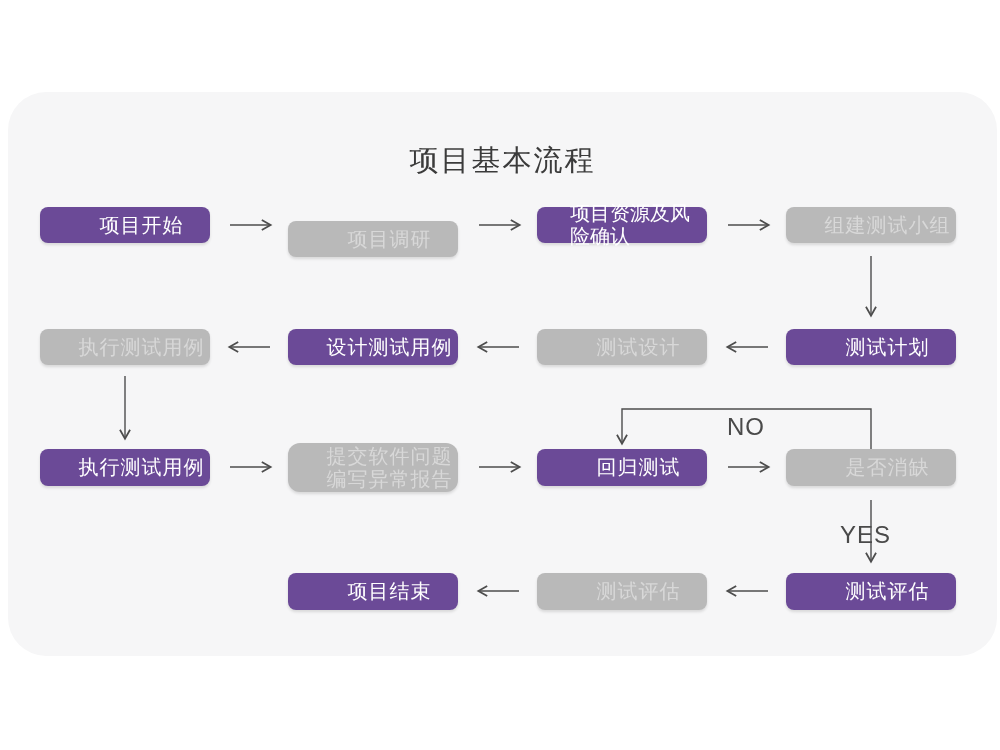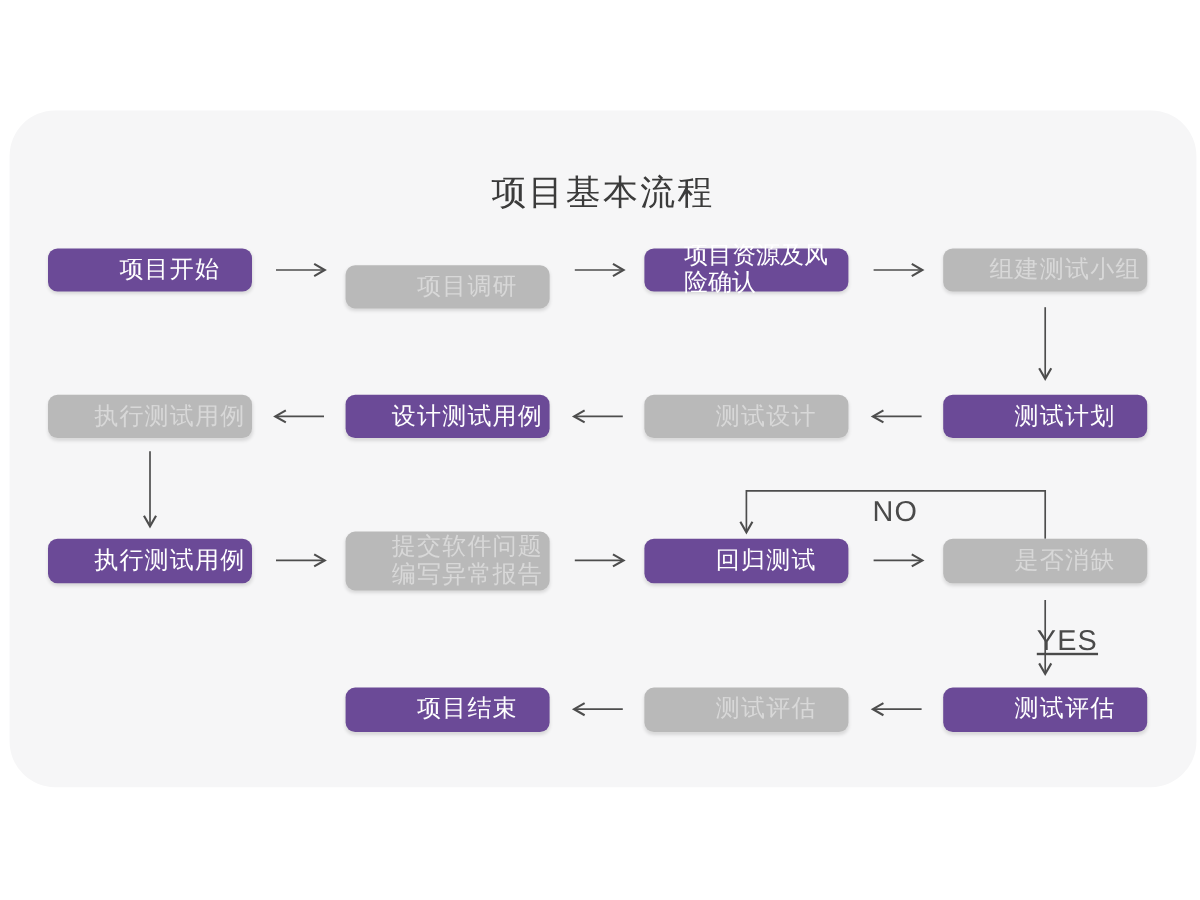--- a/index.html
+++ b/index.html
@@ -7,27 +7,27 @@
     --gray:#b9b9b9; --gray-text:#d8d8d8; --arrow:#4d4d4d; --title-text:#3b3b3b; --label-text:#4a4a4a;
   }
   *{margin:0;padding:0;box-sizing:border-box;}
   body{font-family:"Liberation Sans","DejaVu Sans",sans-serif;background:var(--page-bg);}
   .stage{position:relative;width:1000px;height:750px;background:var(--page-bg);overflow:hidden;}
   .card{position:absolute;left:8px;top:92px;width:989px;height:564px;background:var(--card-bg);border-radius:38px;}
   .title{position:absolute;left:8px;top:141px;width:989px;text-align:center;font-size:29px;letter-spacing:2px;color:var(--title-text);font-weight:500;}
   .node{position:absolute;width:170px;height:36px;border-radius:8px;display:flex;flex-direction:column;align-items:center;justify-content:center;font-size:20px;letter-spacing:1px;line-height:23px;box-shadow:0 2px 3px rgba(0,0,0,0.12);padding-left:33px;}
   .node.purple{background:var(--purple);color:var(--purple-text);}
   .node.gray{background:var(--gray);color:var(--gray-text);}
-  .node.tall{height:49px;}
+  .node.tall{height:49px;border-radius:12px;}
   .node.longtext{letter-spacing:0;}
   svg.arrows{position:absolute;left:0;top:0;width:1000px;height:750px;pointer-events:none;}
   svg.arrows path{stroke:var(--arrow);stroke-width:1.4;fill:none;}
   .branch-label{position:absolute;font-size:24px;color:var(--label-text);letter-spacing:1px;}
   .label-no{left:746px;top:413px;transform:translateX(-50%);}
-  .label-yes{left:864px;top:521px;text-decoration:underline;}
+  .label-yes{left:840px;top:521px;}
 </style>
 </head>
 <body>
 
 <div class="stage">
   <div class="card"></div>
 
   <div class="title">项目基本流程</div>
 
   <svg class="arrows" viewBox="0 0 1000 750">

